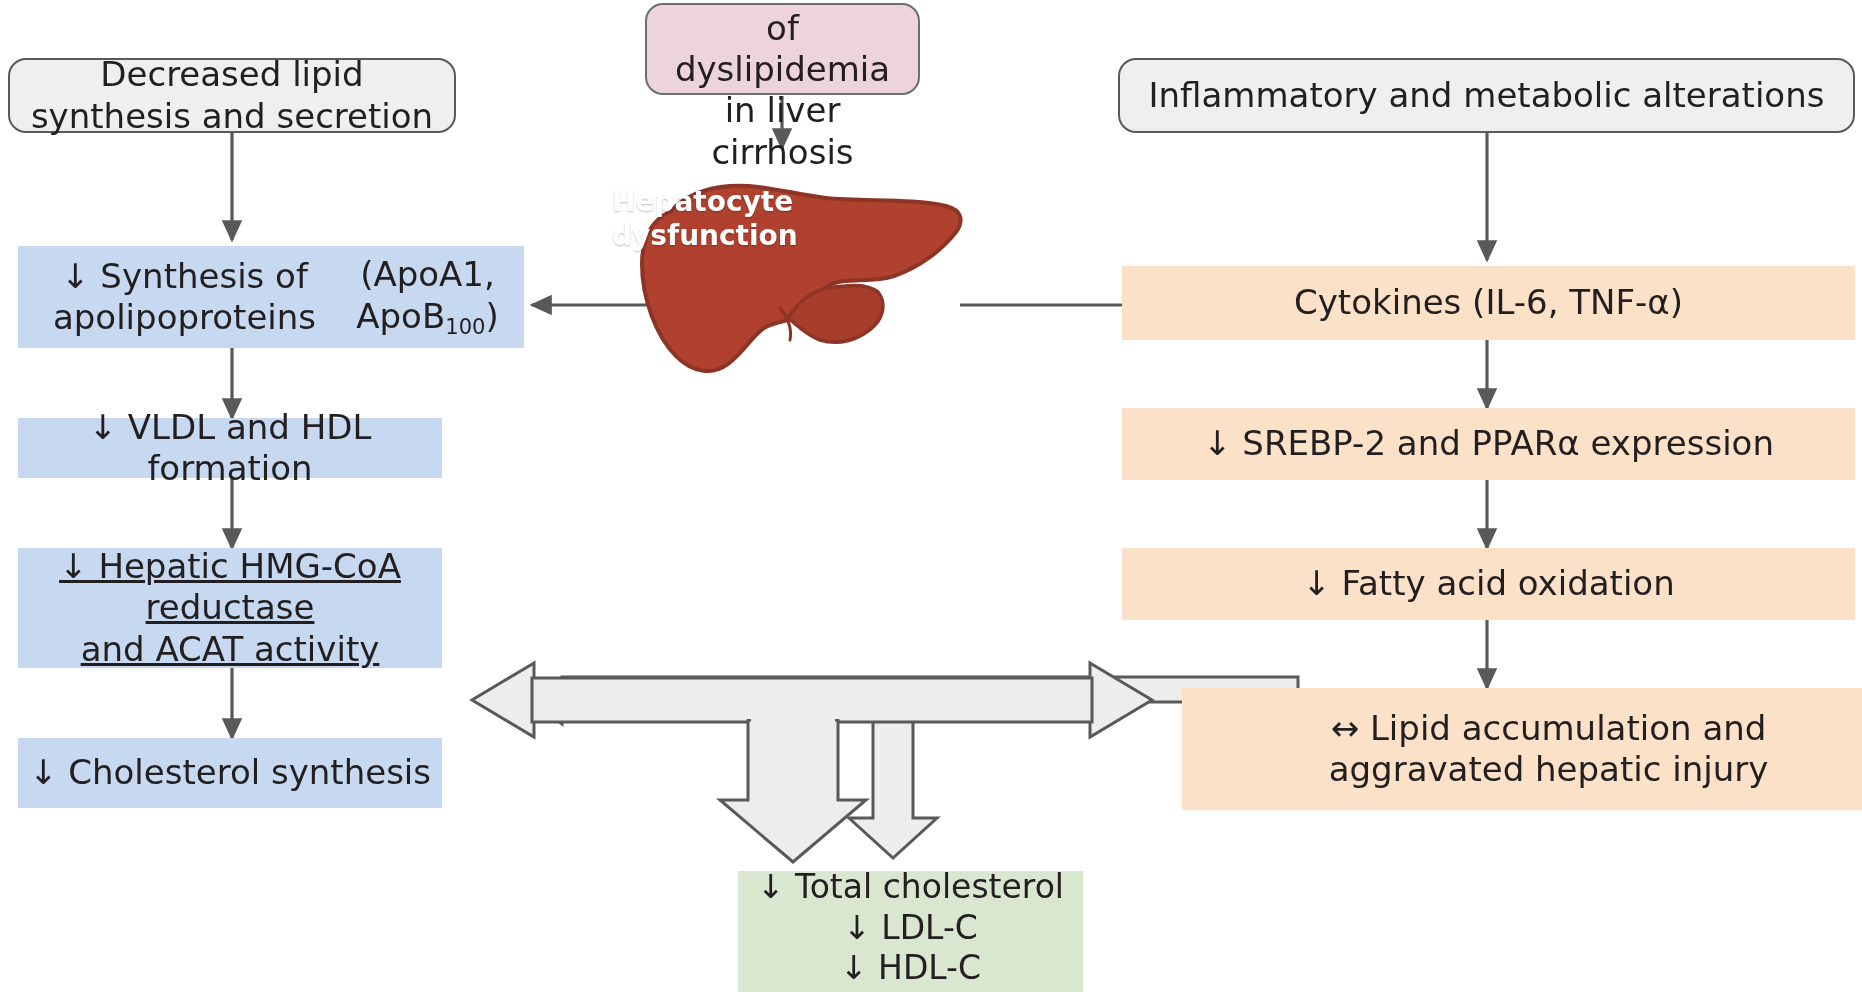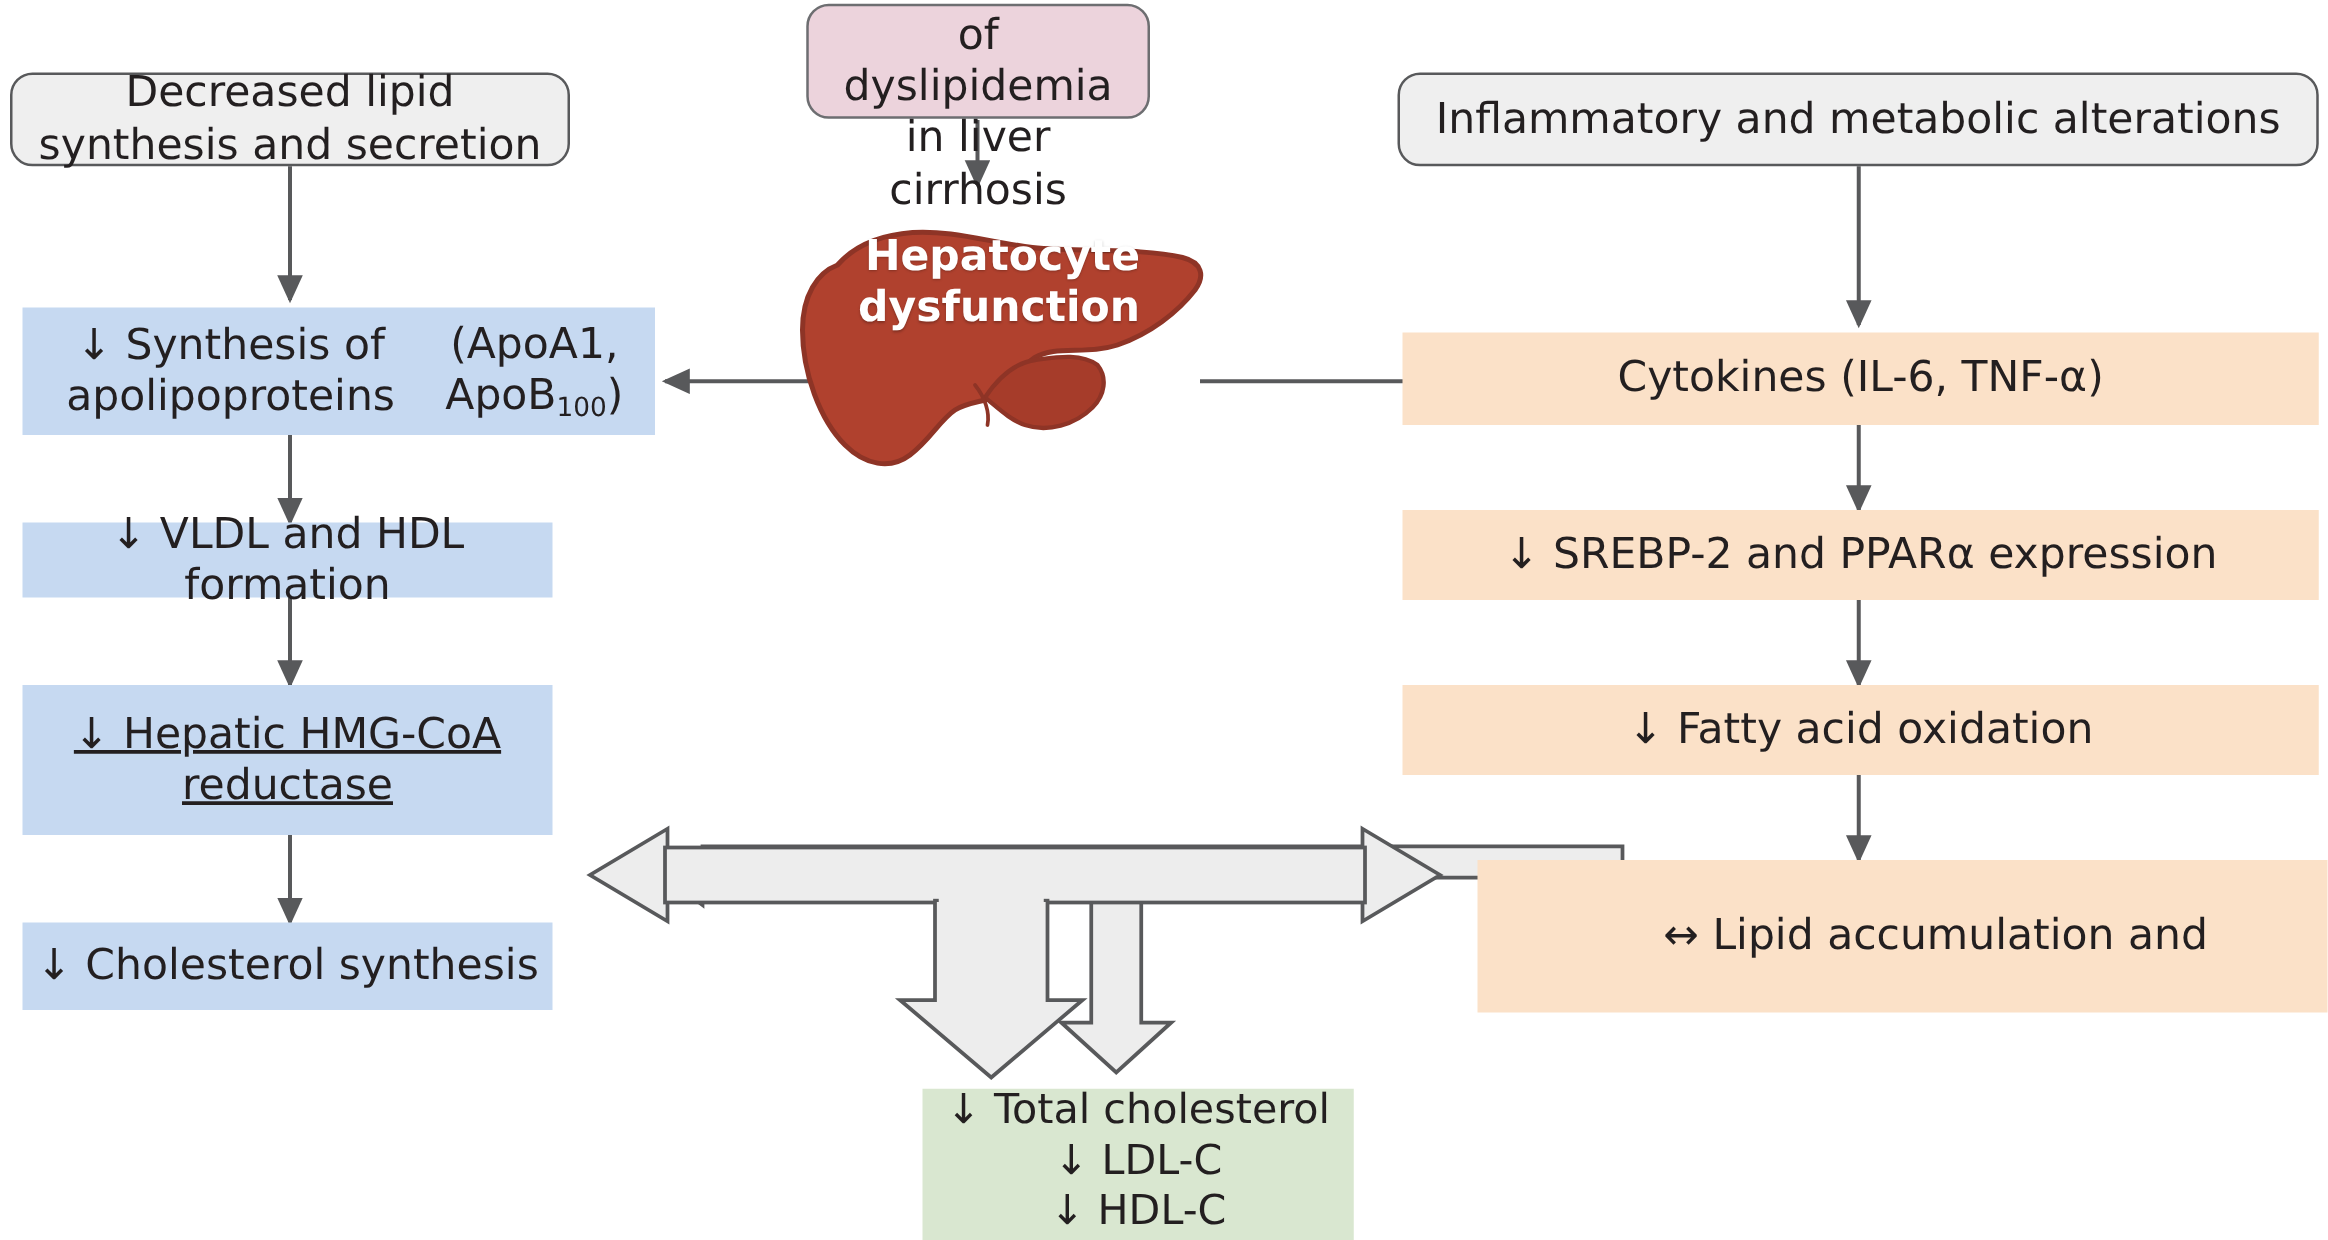--- a/index.html
+++ b/index.html
@@ -13,21 +13,21 @@
   .pink{border:2px solid #6d6e71;border-radius:18px;background:#ecd3dc;}
   .blue{background:#c6d9f1;}
   .orange{background:#fbe1c8;}
   .green{background:#d9e7d0;}
   .t34{font-size:34px;}
   .t33{font-size:33px;}
   .arrow-svg{position:absolute;left:0;top:0;width:1862px;height:992px;pointer-events:none;}
   .liver-wrap{position:absolute;left:612px;top:140px;width:360px;height:240px;}
   .liver-label{
     position:absolute;left:612px;top:185px;width:300px;
-    text-align:right;color:#ffffff;font-weight:bold;font-size:34px;line-height:1.2;
+    text-align:left;color:#ffffff;font-weight:bold;font-size:28px;line-height:1.2;
     text-shadow:0 1px 2px rgba(0,0,0,.25);
   }
   sub{font-size:.62em;vertical-align:-.28em;}
 </style>
 </head>
 <body>
 
 <svg class="arrow-svg" viewBox="0 0 1862 992">
   <defs>
     <marker id="ah" markerWidth="9" markerHeight="9" refX="6.2" refY="3.2" orient="auto" markerUnits="strokeWidth">
@@ -103,20 +103,21 @@
   <span>↓ Synthesis of apolipoproteins</span>
   <span><span>(ApoA1, ApoB</span><sub>100</sub><span>)</span></span>
 </div>
 
 <div class="node blue t34" style="left:18px;top:418px;width:424px;height:60px;padding:2px 10px;">
   <span>↓ VLDL and HDL formation</span>
 </div>
 
 <div class="node blue t34" style="left:18px;top:548px;width:424px;height:120px;padding:2px 10px;flex-direction:column;text-decoration:underline;">
   <span>↓ Hepatic HMG-CoA reductase</span>
+  <span>and ACAT activity</span>
 </div>
 
 <div class="node blue t34" style="left:18px;top:738px;width:424px;height:70px;padding:2px 10px;">
   <span>↓ Cholesterol synthesis</span>
 </div>
 
 <div class="node rounded t34" style="left:1118px;top:58px;width:737px;height:75px;padding:2px 14px;">
   <span>Inflammatory and metabolic alterations</span>
 </div>
 
@@ -127,20 +128,21 @@
 <div class="node orange t34" style="left:1122px;top:408px;width:733px;height:72px;padding:2px 10px;">
   <span>↓ SREBP-2 and PPARα expression</span>
 </div>
 
 <div class="node orange t34" style="left:1122px;top:548px;width:733px;height:72px;padding:2px 10px;">
   <span>↓ Fatty acid oxidation</span>
 </div>
 
 <div class="node orange t34" style="left:1182px;top:688px;width:733px;height:122px;padding:2px 10px;flex-direction:column;">
   <span>↔ Lipid accumulation and</span>
+  <span>aggravated hepatic injury</span>
 </div>
 
 <div class="node green t33" style="left:738px;top:871px;width:345px;height:121px;padding:4px 8px;flex-direction:column;justify-content:flex-end;">
   <span>↓ Total cholesterol</span>
   <span>↓ LDL-C</span>
   <span>↓ HDL-C</span>
 </div>
 
 <div class="liver-wrap">
   <svg viewBox="0 0 360 240" width="360" height="240">

